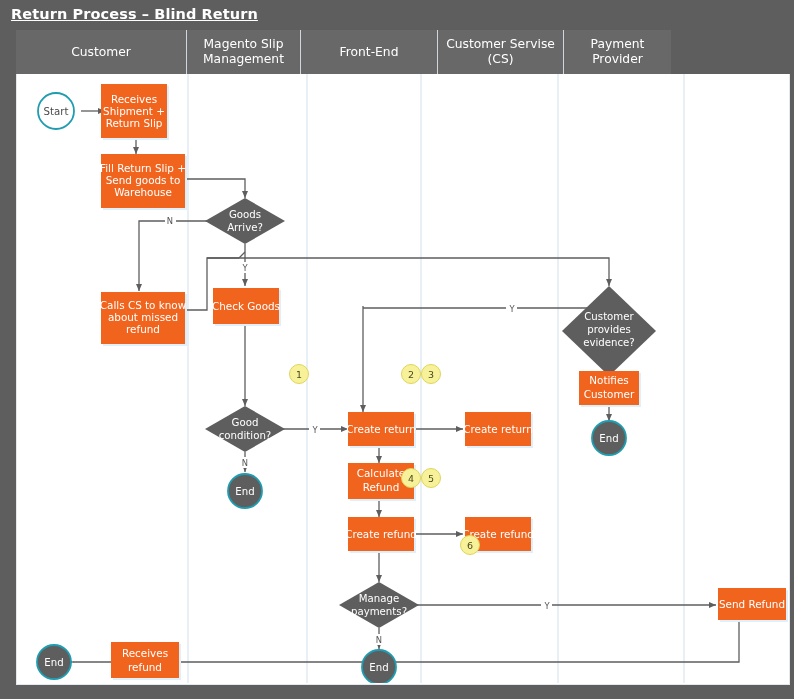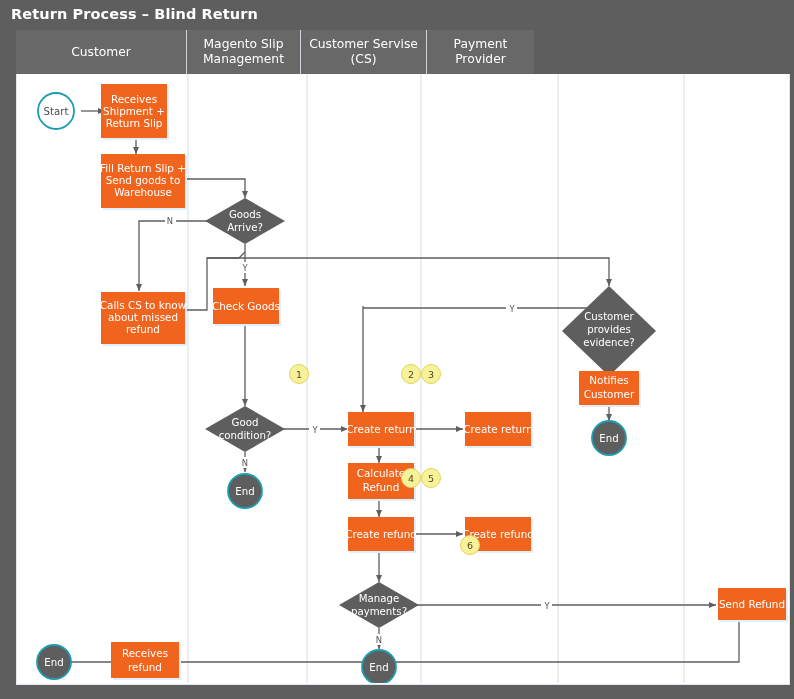--- a/index.html
+++ b/index.html
@@ -12,20 +12,21 @@
 
   
   #title-bar{
     position:absolute;left:0;top:0;width:794px;height:28px;
     display:flex;align-items:center;
   }
   #title-text{
     color:#ffffff;font-size:14.5px;font-weight:bold;
     padding-left:11px;letter-spacing:.1px;
     white-space:nowrap;
+    text-decoration:underline;
   }
 
   
   #lane-headers{
     position:absolute;left:16px;top:30px;
     width:774px;height:44px;
     display:flex;
   }
   .lane-head{
     background:#686868;
@@ -74,20 +75,21 @@
 
 <div id="page">
 
   <div id="title-bar">
     <div id="title-text">Return Process – Blind Return</div>
   </div>
 
   <div id="lane-headers">
     <div class="lane-head" style="width:171px">Customer</div>
     <div class="lane-head" style="width:114px">Magento Slip Management</div>
+    <div class="lane-head" style="width:137px">Front-End</div>
     <div class="lane-head" style="width:126px">Customer Servise (CS)</div>
     <div class="lane-head" style="width:107px">Payment Provider</div>
   </div>
 
   <div id="diagram">
     <svg id="flow-svg" width="772" height="609" viewBox="0 0 772 609" xmlns="http://www.w3.org/2000/svg">
 
       <defs>
         <marker id="arrow" markerWidth="8" markerHeight="8" refX="7" refY="3" orient="auto" markerUnits="userSpaceOnUse">
           <path d="M0,0 L7,3 L0,6 z" fill="#5e5e5e"></path>

